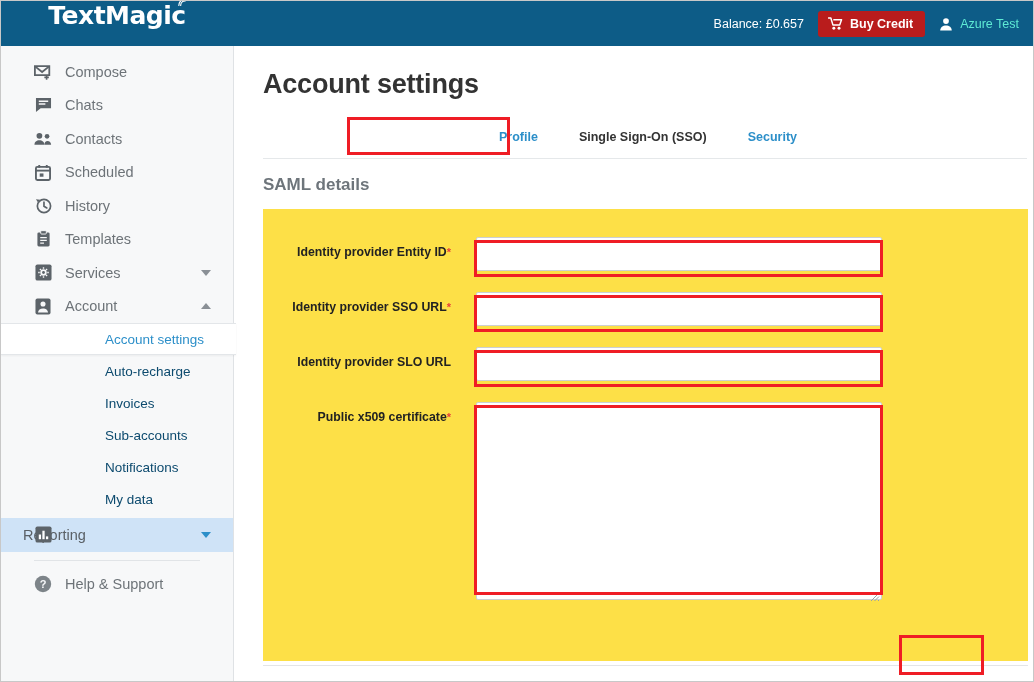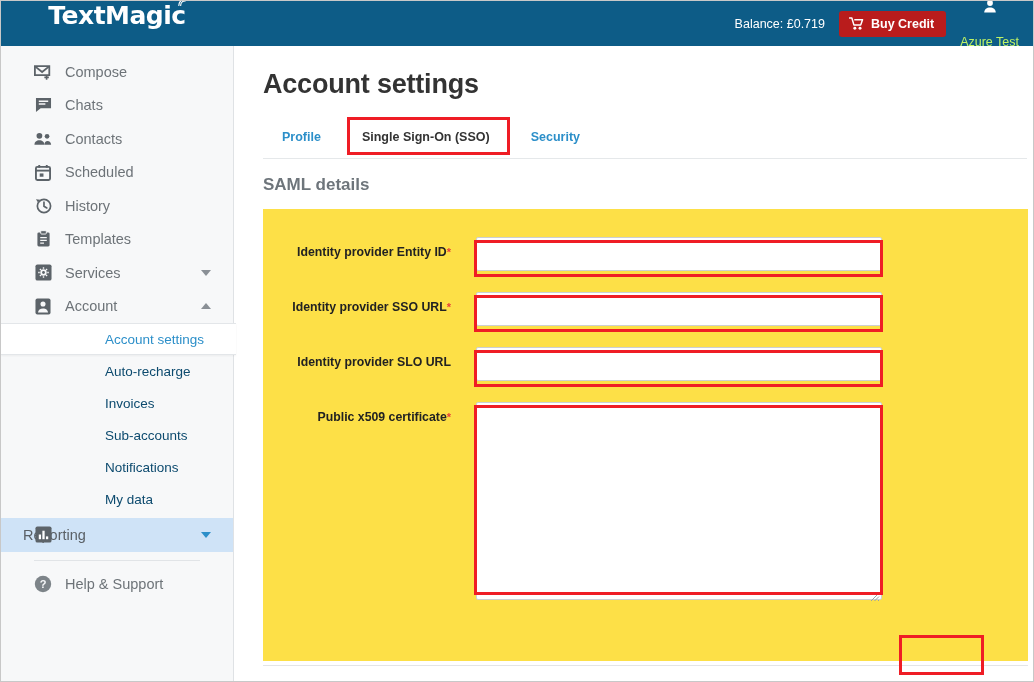--- a/index.html
+++ b/index.html
@@ -28,21 +28,21 @@
   .logo .wifi {
     position:absolute; right:-2px; top:-3px; width:10px; height:10px;
   }
   .topbar-right { margin-left:auto; display:flex; align-items:center; gap:14px; padding-right:14px; }
   .balance { color:#ffffff; font-size:12.5px; }
   .buy-credit {
     background:#b91c1c; color:#fff; font-size:12.5px; font-weight:bold;
     border-radius:3px; padding:6px 12px 6px 10px; display:flex; align-items:center; gap:7px;
     cursor:pointer; border:none;
   }
-  .user-chip { color:#bef264; font-size:12.5px; display:flex; align-items:center; gap:22px; cursor:pointer;flex-direction:column; }
+  .user-chip { color:#5eead4; font-size:12.5px; display:flex; align-items:center; gap:7px; cursor:pointer; }
 
   
   .sidebar {
     position:absolute; left:0; top:45px; width:233px; height:636px;
     background:#f7f8f9; border-right:1px solid #dfe2e5;
   }
   .nav-item {
     display:flex; align-items:center; height:33.5px; padding-left:64px; cursor:pointer;
     position:relative; color:#6d7378; font-size:14.5px;
   }
@@ -71,21 +71,21 @@
   .nav-divider { height:1px; background:#e1e4e7; margin:8px 33px 7px 33px; }
 
   
   .main {
     position:absolute; left:233px; top:45px; width:799px; height:636px; background:#fff;
   }
   .page-title {
     font-size:27px; font-weight:bold; color:#333; margin:23px 0 0 29px;
     font-family:"Liberation Sans", sans-serif; letter-spacing:-0.2px;
   }
-  .tabs { position:relative; margin-top:21px; margin-left:29px; display:flex; align-items:flex-end; height:33px; }
+  .tabs { position:relative; margin-top:21px; margin-left:29px; display:flex; align-items:flex-end; height:33px;justify-content:center; }
   .tab { font-size:12.5px; font-weight:bold; color:#2c8fc9; padding:0 19px; cursor:pointer;
          line-height:33px; }
   .tab.active { color:#333; }
   .tabs-underline { position:absolute; left:29px; right:6px; top:154px; height:1px; background:#e5e8ea; }
 
   .section-title { font-size:17px; font-weight:bold; color:#6e757b; margin:21px 0 0 29px; }
 
   .form-panel {
     position:absolute; left:29px; top:163px; width:765px; height:452px;
     background:#fde047;
@@ -129,21 +129,21 @@
     <div class="logo-wrap">
       <div class="logo">
         <span>TextMagic</span>
         <svg class="wifi" viewBox="0 0 12 12">
           <path d="M1 9 A8 8 0 0 1 9 1" stroke="#ffffff" stroke-width="1.4" fill="none" stroke-linecap="round"></path>
           <path d="M3.2 9 A5.6 5.6 0 0 1 8.8 3.4" stroke="#ffffff" stroke-width="1.4" fill="none" stroke-linecap="round"></path>
         </svg>
       </div>
     </div>
     <div class="topbar-right">
-      <div class="balance">Balance: £0.719</div>
+      <div class="balance">Balance: £0.657</div>
       <div class="buy-credit">
         <svg width="15" height="13" viewBox="0 0 16 14">
           <path d="M0 1h3l2.2 7.5h7.3l2-5.5H5.6" stroke="#fff" stroke-width="1.6" fill="none" stroke-linejoin="round"></path>
           <circle cx="6.2" cy="12" r="1.6" fill="#fff"></circle>
           <circle cx="11.8" cy="12" r="1.6" fill="#fff"></circle>
         </svg>
         <span>Buy Credit</span>
       </div>
       <div class="user-chip">
         <svg width="14" height="14" viewBox="0 0 16 16">

